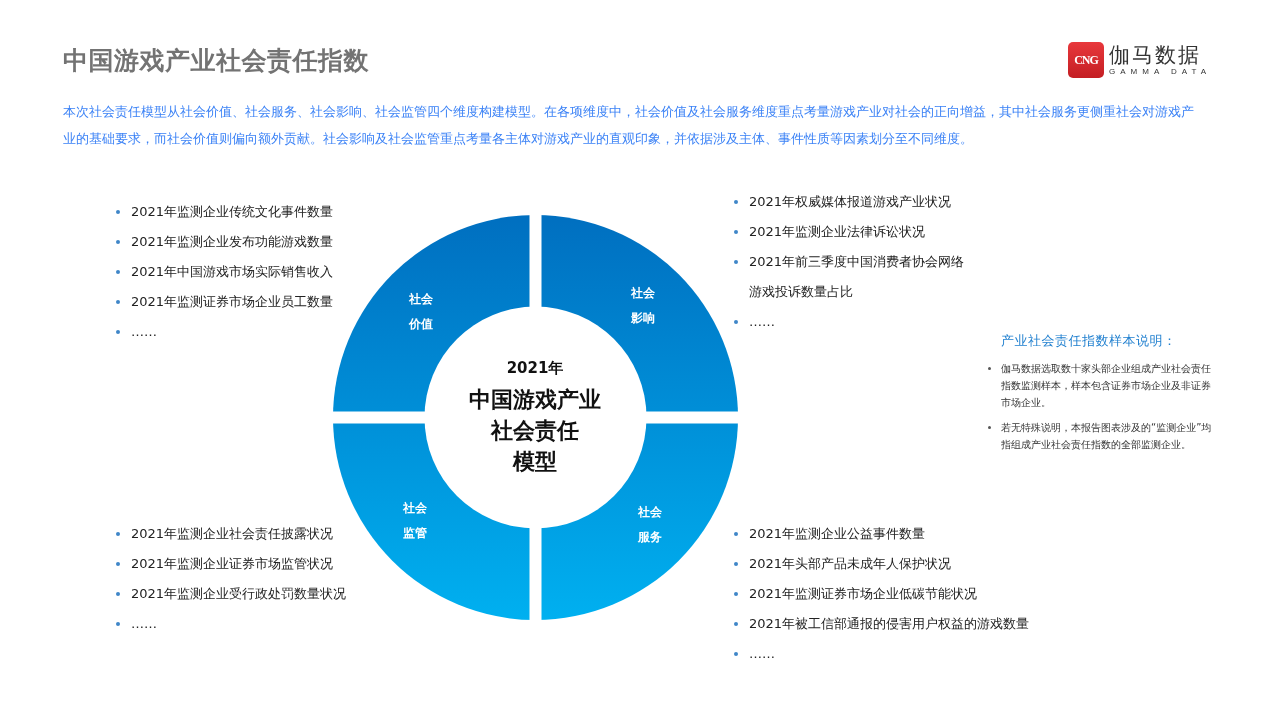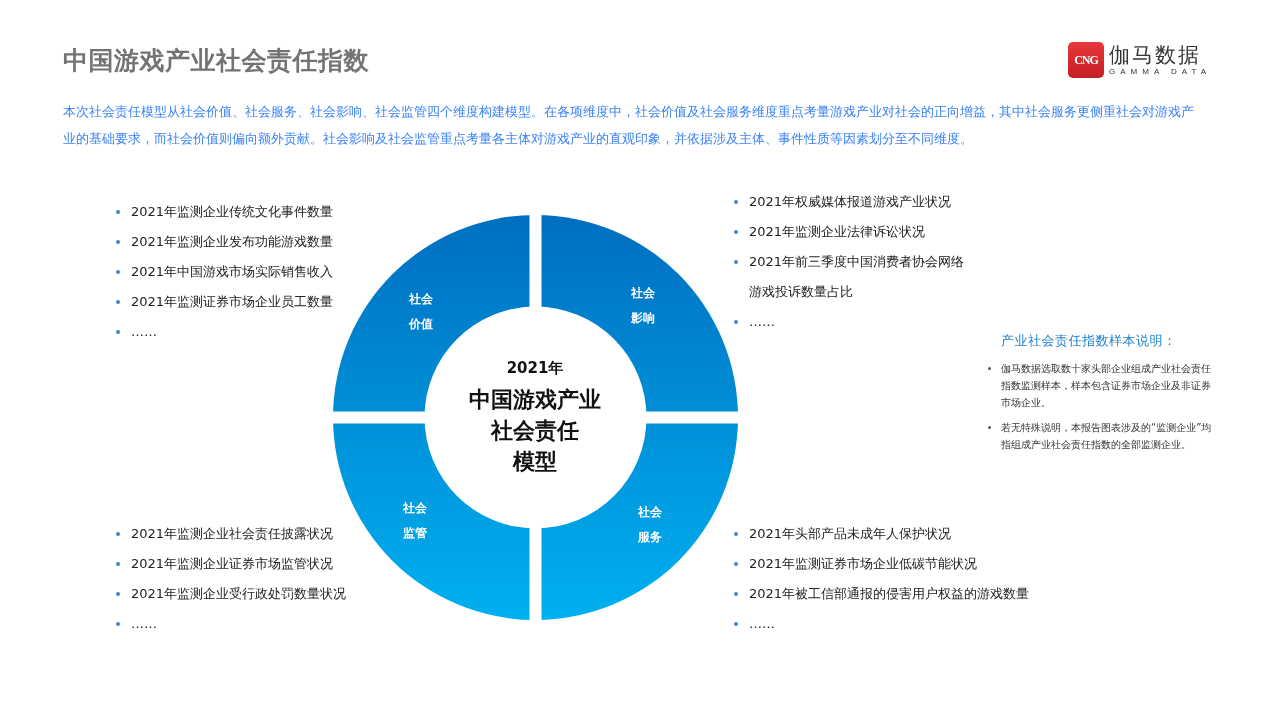--- a/index.html
+++ b/index.html
@@ -103,20 +103,21 @@
 </ul>
 
 <ul class="bullet-list" id="list-bl">
   <li>2021年监测企业社会责任披露状况</li>
   <li>2021年监测企业证券市场监管状况</li>
   <li>2021年监测企业受行政处罚数量状况</li>
   <li>……</li>
 </ul>
 
 <ul class="bullet-list" id="list-br">
+  <li>2021年监测企业公益事件数量</li>
   <li>2021年头部产品未成年人保护状况</li>
   <li>2021年监测证券市场企业低碳节能状况</li>
   <li>2021年被工信部通报的侵害用户权益的游戏数量</li>
   <li>……</li>
 </ul>
 
 <div class="note">
   <div class="note-title">产业社会责任指数样本说明：</div>
   <ul class="note-list">
     <li>伽马数据选取数十家头部企业组成产业社会责任指数监测样本，样本包含证券市场企业及非证券市场企业。</li>

